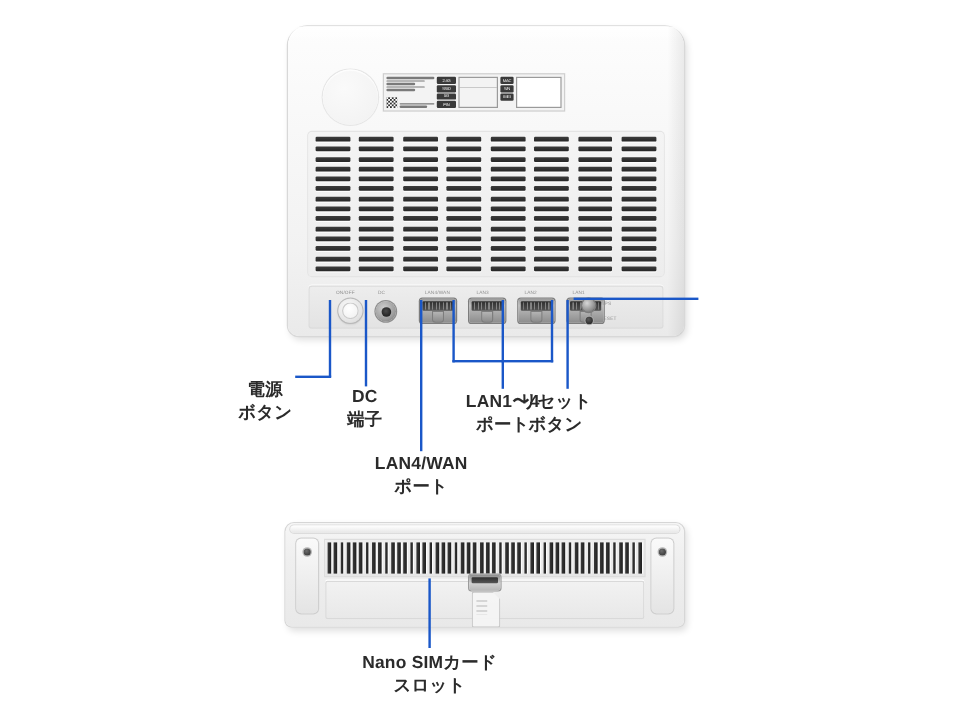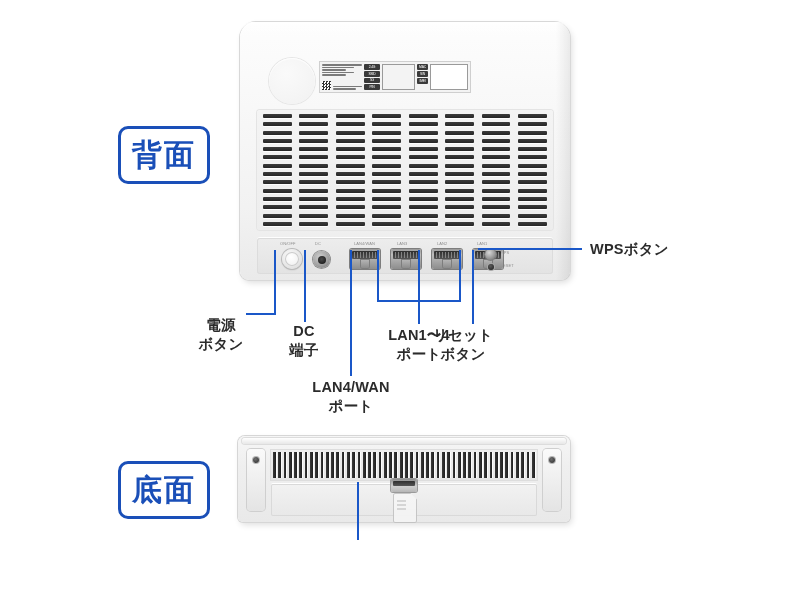--- a/index.html
+++ b/index.html
@@ -248,21 +248,20 @@
   #sim-card-ghost::after{
     content:"";position:absolute;left:3px;top:6px;width:9px;height:12px;
     background:repeating-linear-gradient(180deg,#d3d3d3 0 2px,transparent 2px 4px);
   }
 </style>
 </head>
 <body>
 
 <div class="stage">
 
-  <div class="badge" id="badge-rear">背面</div>
 
   <div id="rear-device">
 
     <div id="emboss-circle"></div>
 
     <div id="rear-label">
       <div class="lbl-col a">
         <div class="microline"></div>
         <div class="microline mid"></div>
         <div class="microline short"></div>
@@ -463,21 +462,20 @@
       <div class="rj45" style="left:216px;">
           <i class="clip"></i>
         </div>
 
       <div id="wps-button"></div>
       <div id="reset-hole"></div>
     </div>
   </div>
 
   <div class="lead h" style="left:478px;top:248px;width:104px;"></div>
-  <div class="callout left-al" style="left:590px;top:240px;width:150px;">WPSボタン</div>
 
   <div class="lead v" style="left:274px;top:250px;height:64px;"></div>
   <div class="lead h" style="left:246px;top:313px;width:30px;"></div>
   <div class="callout" style="left:186px;top:316px;width:70px;">電源
 ボタン</div>
 
   <div class="lead v" style="left:304px;top:250px;height:72px;"></div>
   <div class="callout" style="left:275px;top:322px;width:58px;">DC
 端子</div>
 
@@ -490,21 +488,20 @@
   <div class="lead v" style="left:459px;top:250px;height:52px;"></div>
   <div class="lead h" style="left:377px;top:300px;width:84px;"></div>
   <div class="lead v" style="left:418px;top:300px;height:24px;"></div>
   <div class="callout" style="left:366px;top:326px;width:106px;">LAN1〜4
 ポート</div>
 
   <div class="lead v" style="left:472px;top:250px;height:74px;"></div>
   <div class="callout" style="left:430px;top:326px;width:66px;">リセット
 ボタン</div>
 
-  <div class="badge" id="badge-bottom">底面</div>
 
   <div id="bottom-device">
     <div class="foot l">
         <i class="screw"></i>
       </div>
     <div class="foot r">
         <i class="screw"></i>
       </div>
 
     <div id="bottom-vent">
@@ -559,14 +556,16 @@
         <i class="vslot"></i>
         <i class="vslot"></i>
     </div>
 
     <div id="bottom-panel"></div>
     <div id="sim-card-ghost"></div>
     <div id="sim-slot"></div>
   </div>
 
   <div class="lead v" style="left:357px;top:482px;height:58px;"></div>
+  <div class="callout" style="left:287px;top:544px;width:142px;">Nano SIMカード
+スロット</div>
 
 </div>
 
 </body></html>

